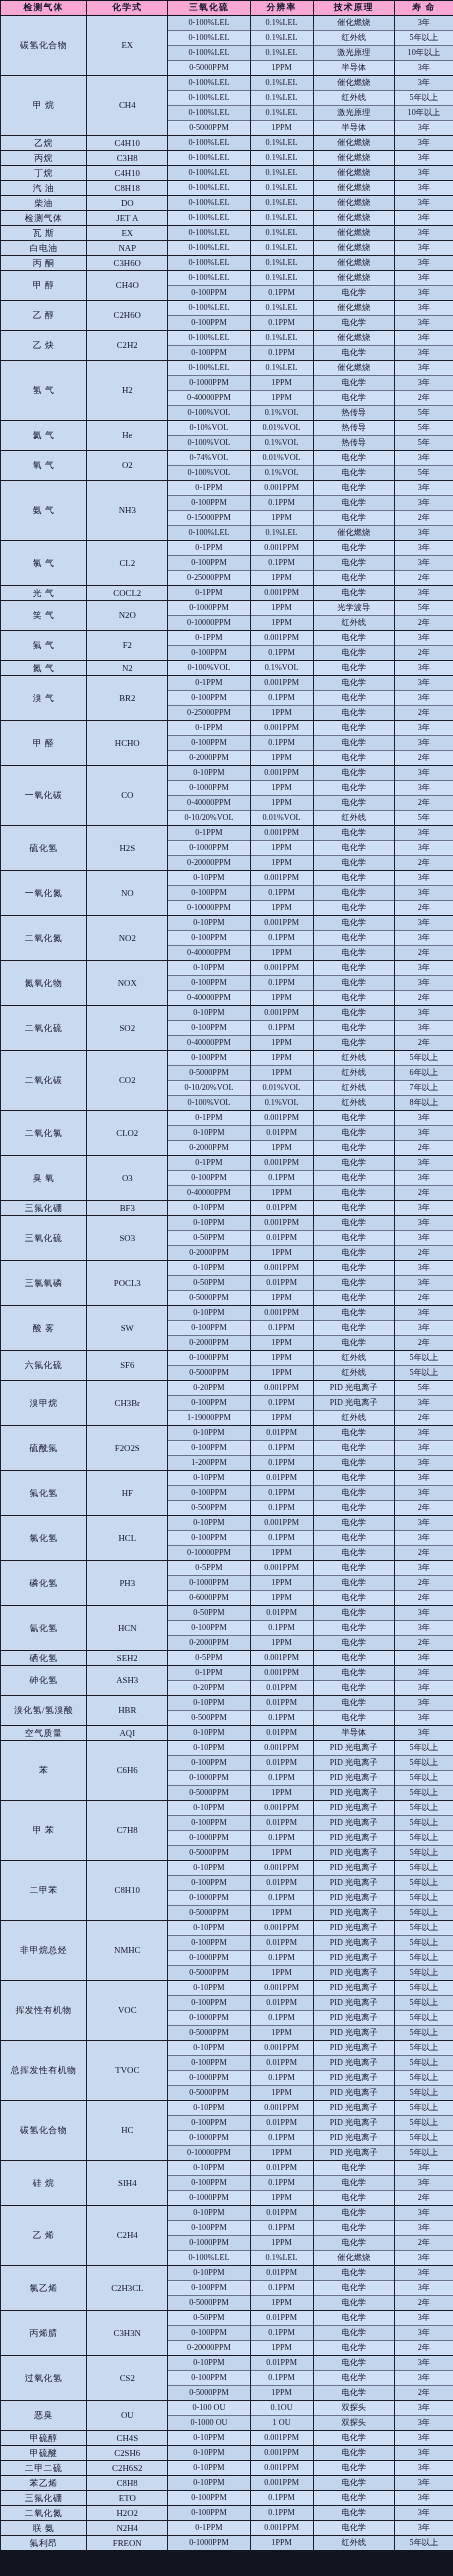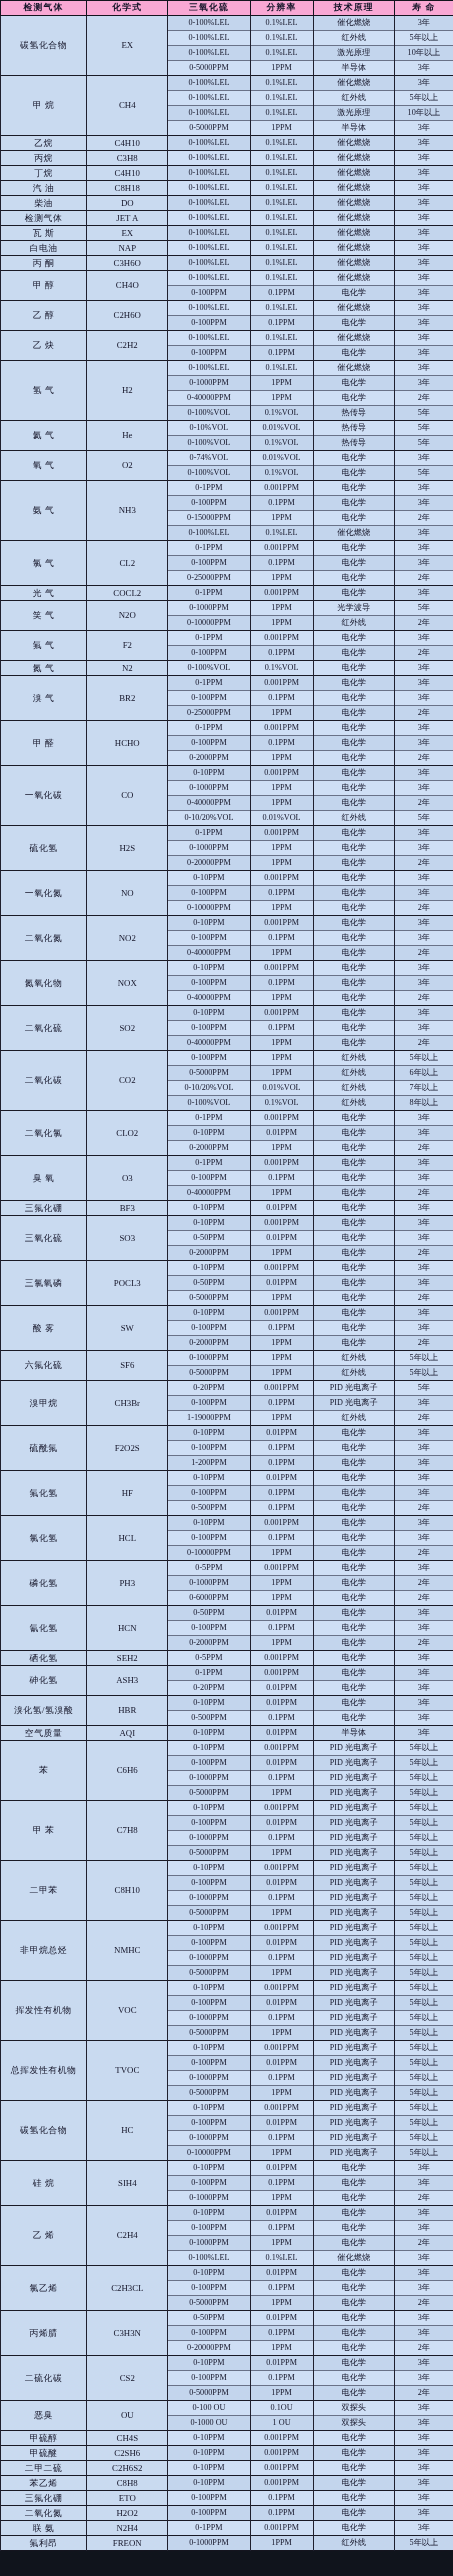--- a/index.html
+++ b/index.html
@@ -1104,21 +1104,21 @@
           <td class="val-cell">电化学</td>
           <td class="val-cell">3年</td>
         </tr>
         <tr class="band-b">
           <td class="val-cell">0-20000PPM</td>
           <td class="val-cell">1PPM</td>
           <td class="val-cell">电化学</td>
           <td class="val-cell">2年</td>
         </tr>
         <tr class="band-a group-start">
-          <td rowspan="3" class="merged gas-cell">二硫化碳</td>
+          <td rowspan="3" class="merged gas-cell">过氧化氢</td>
           <td rowspan="3" class="merged formula-cell">CS2</td>
           <td class="val-cell">0-10PPM</td>
           <td class="val-cell">0.01PPM</td>
           <td class="val-cell">电化学</td>
           <td class="val-cell">3年</td>
         </tr>
         <tr class="band-b">
           <td class="val-cell">0-100PPM</td>
           <td class="val-cell">0.1PPM</td>
           <td class="val-cell">电化学</td>

